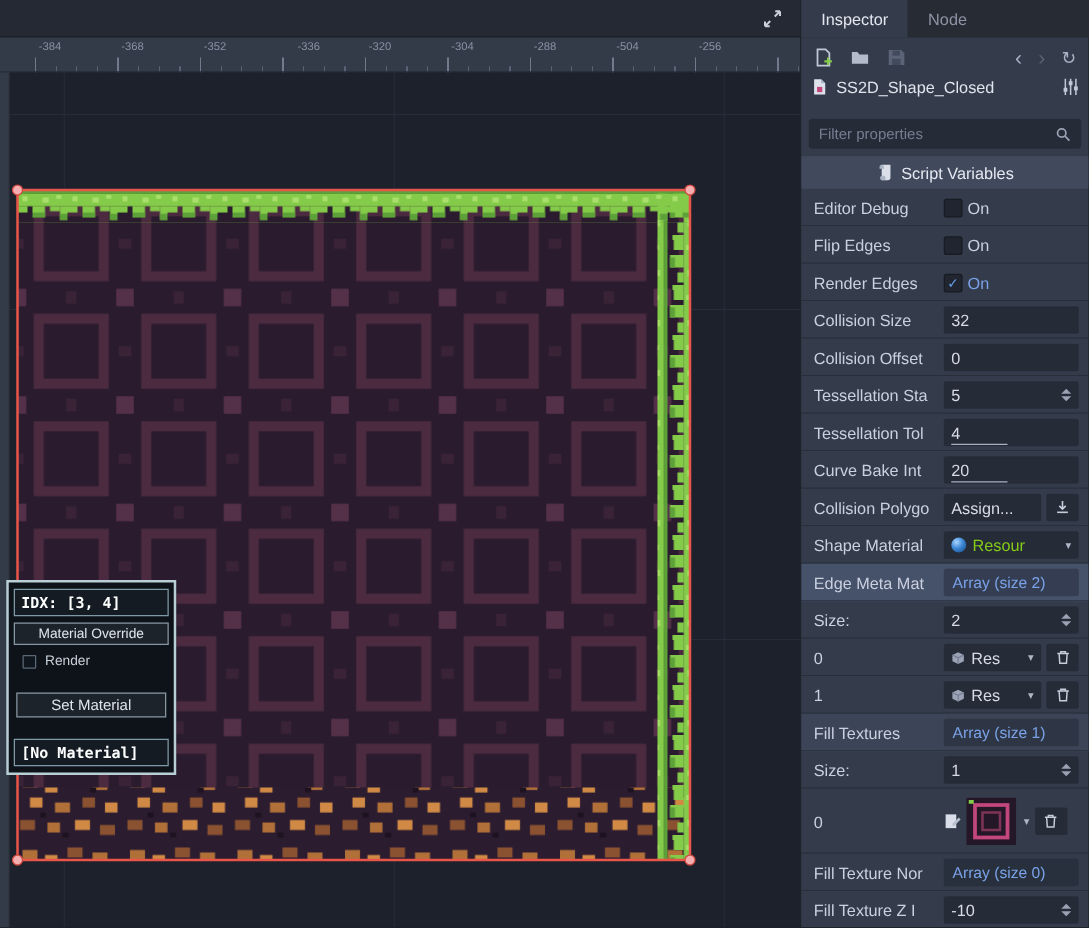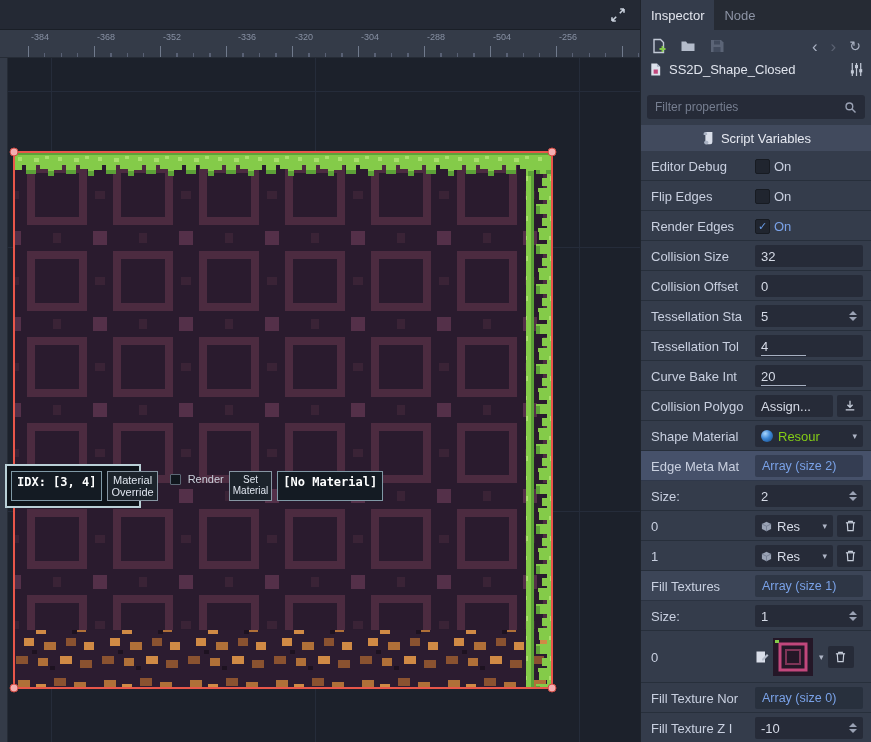--- a/index.html
+++ b/index.html
@@ -27,32 +27,32 @@
     background-image:
       repeating-linear-gradient(90deg,#252c3a 0 1px,transparent 1px 264px),
       repeating-linear-gradient(0deg,#252c3a 0 1px,transparent 1px 264px);
     background-position:43px 34px,43px 34px;}
   .shape{position:absolute;left:14px;top:152px;width:538px;height:536px;z-index:2}
   .fillsvg{position:absolute;left:0;top:0}
   .shape-outline{position:absolute;left:-1px;top:-1px;width:540px;height:538px;border:2px solid #e8564a;pointer-events:none}
   .handle{position:absolute;width:9px;height:9px;border-radius:50%;background:#f4aeb0;border:1px solid #cf4840;transform:translate(-50%,-50%);z-index:3}
 
   
-  .idx-tip{position:absolute;left:5px;top:464px;width:136px;background:#0d1319;border:2px solid #b9cfd6;padding:5px 4px;z-index:5;display:flex;flex-direction:row;gap:5px}
+  .idx-tip{position:absolute;left:5px;top:464px;width:136px;background:#0d1319;border:2px solid #b9cfd6;padding:5px 4px;z-index:5;display:flex;flex-direction:column;gap:5px}
   .tip-box{border:1px solid #8099a6;background:#141b23;color:#fdfefe;font-family:"DejaVu Sans Mono",monospace;font-size:12px;font-weight:bold;padding:3px 5px;white-space:nowrap}
   .tip-btn{border:1px solid #8796a3;background:#1c232b;color:#dfe5ee;font-size:11px;text-align:center;padding:2px 3px;cursor:pointer}
-  .tip-btn.small{width:99px;margin:0 auto;font-size:10px}
+  .tip-btn.small{width:120px;margin:12px auto;font-size:12px}
   .tip-render{display:flex;align-items:center;gap:7px;padding-left:7px;height:16px}
   .tip-cb{width:11px;height:11px;background:#10161d;border:1px solid #5c6876;border-radius:1px}
   .tip-render span.rlbl{font-size:11px;color:#c8cfd9}
 
   
   .panel{position:absolute;left:640px;top:0;width:231px;height:742px;background:#343c4b;border-left:1px solid #1f242c;overflow:hidden}
   .tabs{height:30px;background:#262b34;display:flex;align-items:stretch}
-  .tab{display:flex;align-items:center;padding:0 10px;font-size:13px;color:#8d94a5;cursor:pointer}
+  .tab{display:flex;align-items:center;padding:0 16px;font-size:13px;color:#8d94a5;cursor:pointer}
   .tab.active{background:#343c4b;color:#e3e6ee}
   .itoolbar{height:32px;display:flex;align-items:center;padding:0 10px;gap:13px}
   .itoolbar .sp{flex:1}
   .nav{font-size:17px;line-height:1;color:#a9b1c2;cursor:pointer}
   .nav.dim{color:#5b6272}
   .hist{font-size:14px;color:#a9b1c2;cursor:pointer}
   .res-row{height:30px;display:flex;padding:0 7px;gap:6px}
   .res-name{font-size:13px;color:#e0e4ed;flex:1;white-space:nowrap;overflow:hidden;text-overflow:ellipsis}
   .filter-wrap{height:30px;padding:3px 6px}
   .filter{height:24px;background:#262b38;border-radius:3px;display:flex;align-items:center;padding:0 8px;cursor:text}

